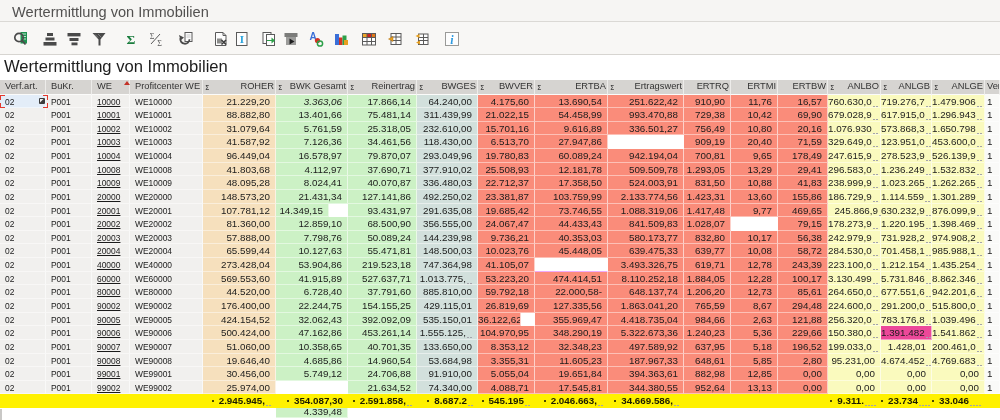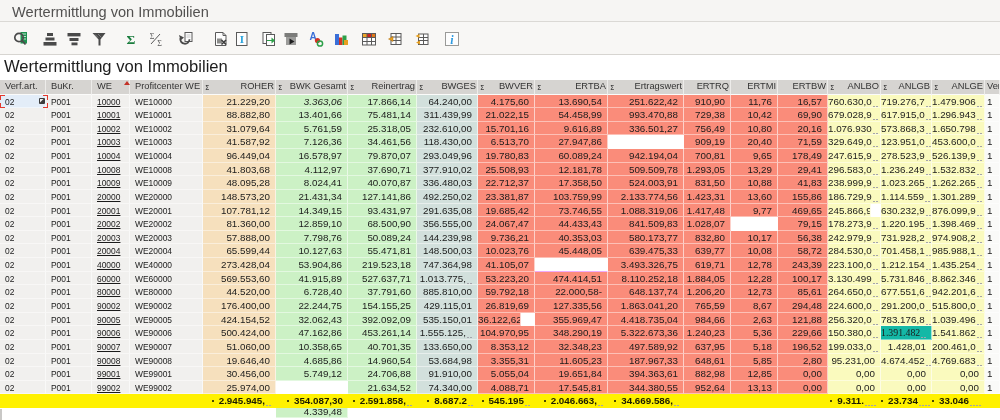--- a/index.html
+++ b/index.html
@@ -305,30 +305,30 @@
 <div class="cell r" style="left:778px;top:189.952px;width:50px;background:#fa8c7a;">155,86</div>
 <div class="cell r" style="left:828px;top:189.952px;width:53px;background:#fafabe;">186.729,9<i class="tm"></i></div>
 <div class="cell r" style="left:881px;top:189.952px;width:51px;background:#fafabe;">1.114.559<i class="tm"></i></div>
 <div class="cell r" style="left:932px;top:189.952px;width:53px;background:#fafabe;">1.301.289<i class="tm"></i></div>
 <div class="cell l" style="left:985px;top:189.952px;width:15px;background:#fafaf8;padding-left:2px;">1</div>
 <div class="cell l" style="left:0;top:203.588px;width:46px;background:#f1f0ee"><span class="tx">02</span></div>
 <div class="cell l" style="left:46px;top:203.588px;width:46px;background:#f1f0ee"><span class="tx">P001</span></div>
 <div class="cell l" style="left:92px;top:203.588px;width:38px;background:#f1f0ee"><span class="tx u">20001</span></div>
 <div class="cell l" style="left:130px;top:203.588px;width:73px;background:#f1f0ee"><span class="tx">WE20001</span></div>
 <div class="cell r" style="left:203px;top:203.588px;width:73px;background:#f6e0bd;">107.781,12</div>
-<div class="cell r" style="left:276px;top:203.588px;width:72px;background:#ccf1c5;">14.349,15</div>
+<div class="cell r" style="left:276px;top:203.588px;width:53px;background:#ccf1c5;">14.349,15</div>
 <div class="cell r" style="left:348px;top:203.588px;width:69px;background:#ccf1c5;">93.431,97</div>
 <div class="cell r" style="left:417px;top:203.588px;width:61px;background:#d2e0dc;">291.635,08</div>
 <div class="cell r" style="left:478px;top:203.588px;width:57px;background:#fa8c7a;">19.685,42</div>
 <div class="cell r" style="left:535px;top:203.588px;width:73px;background:#fa8c7a;">73.746,55</div>
 <div class="cell r" style="left:608px;top:203.588px;width:76px;background:#fa8c7a;">1.088.319,06</div>
 <div class="cell r" style="left:684px;top:203.588px;width:47px;background:#fa8c7a;">1.417,48</div>
 <div class="cell r" style="left:731px;top:203.588px;width:47px;background:#fa8c7a;">9,77</div>
 <div class="cell r" style="left:778px;top:203.588px;width:50px;background:#fa8c7a;">469,65</div>
-<div class="cell r" style="left:828px;top:203.588px;width:43px;background:#fafabe;">245.866,9<i class="tm"></i></div>
+<div class="cell r" style="left:828px;top:203.588px;width:62px;background:#fafabe;">245.866,9<i class="tm"></i></div>
 <div class="cell r" style="left:881px;top:203.588px;width:51px;background:#fafabe;">630.232,9<i class="tm"></i></div>
 <div class="cell r" style="left:932px;top:203.588px;width:53px;background:#fafabe;">876.099,9<i class="tm"></i></div>
 <div class="cell l" style="left:985px;top:203.588px;width:15px;background:#fafaf8;padding-left:2px;">1</div>
 <div class="cell l" style="left:0;top:217.224px;width:46px;background:#f1f0ee"><span class="tx">02</span></div>
 <div class="cell l" style="left:46px;top:217.224px;width:46px;background:#f1f0ee"><span class="tx">P001</span></div>
 <div class="cell l" style="left:92px;top:217.224px;width:38px;background:#f1f0ee"><span class="tx u">20002</span></div>
 <div class="cell l" style="left:130px;top:217.224px;width:73px;background:#f1f0ee"><span class="tx">WE20002</span></div>
 <div class="cell r" style="left:203px;top:217.224px;width:73px;background:#f6e0bd;">81.360,00</div>
 <div class="cell r" style="left:276px;top:217.224px;width:72px;background:#ccf1c5;">12.859,10</div>
 <div class="cell r" style="left:348px;top:217.224px;width:69px;background:#ccf1c5;">68.500,90</div>
@@ -477,21 +477,21 @@
 <div class="cell r" style="left:276px;top:326.312px;width:72px;background:#ccf1c5;">47.162,86</div>
 <div class="cell r" style="left:348px;top:326.312px;width:69px;background:#ccf1c5;">453.261,14</div>
 <div class="cell r" style="left:417px;top:326.312px;width:61px;background:#d2e0dc;">1.555.125,<i class="tm"></i></div>
 <div class="cell r" style="left:478px;top:326.312px;width:57px;background:#fa8c7a;">104.970,95</div>
 <div class="cell r" style="left:535px;top:326.312px;width:73px;background:#fa8c7a;">348.290,19</div>
 <div class="cell r" style="left:608px;top:326.312px;width:76px;background:#fa8c7a;">5.322.673,36</div>
 <div class="cell r" style="left:684px;top:326.312px;width:47px;background:#fa8c7a;">1.240,23</div>
 <div class="cell r" style="left:731px;top:326.312px;width:47px;background:#fa8c7a;">5,36</div>
 <div class="cell r" style="left:778px;top:326.312px;width:50px;background:#fa8c7a;">229,66</div>
 <div class="cell r" style="left:828px;top:326.312px;width:53px;background:#fafabe;">150.380,0<i class="tm"></i></div>
-<div class="cell r" style="left:881px;top:326.312px;width:51px;background:#14b8a6;font-family:Liberation Serif, serif;">1.391.482<i class="tm"></i></div>
+<div class="cell r" style="left:881px;top:326.312px;width:51px;background:#ec4899;">1.391.482<i class="tm"></i></div>
 <div class="cell r" style="left:932px;top:326.312px;width:53px;background:#fafabe;">1.541.862<i class="tm"></i></div>
 <div class="cell l" style="left:985px;top:326.312px;width:15px;background:#fafaf8;padding-left:2px;">1</div>
 <div class="cell l" style="left:0;top:339.948px;width:46px;background:#f1f0ee"><span class="tx">02</span></div>
 <div class="cell l" style="left:46px;top:339.948px;width:46px;background:#f1f0ee"><span class="tx">P001</span></div>
 <div class="cell l" style="left:92px;top:339.948px;width:38px;background:#f1f0ee"><span class="tx u">90007</span></div>
 <div class="cell l" style="left:130px;top:339.948px;width:73px;background:#f1f0ee"><span class="tx">WE90007</span></div>
 <div class="cell r" style="left:203px;top:339.948px;width:73px;background:#f6e0bd;">51.060,00</div>
 <div class="cell r" style="left:276px;top:339.948px;width:72px;background:#ccf1c5;">10.358,65</div>
 <div class="cell r" style="left:348px;top:339.948px;width:69px;background:#ccf1c5;">40.701,35</div>
 <div class="cell r" style="left:417px;top:339.948px;width:61px;background:#d2e0dc;">133.650,00</div>

